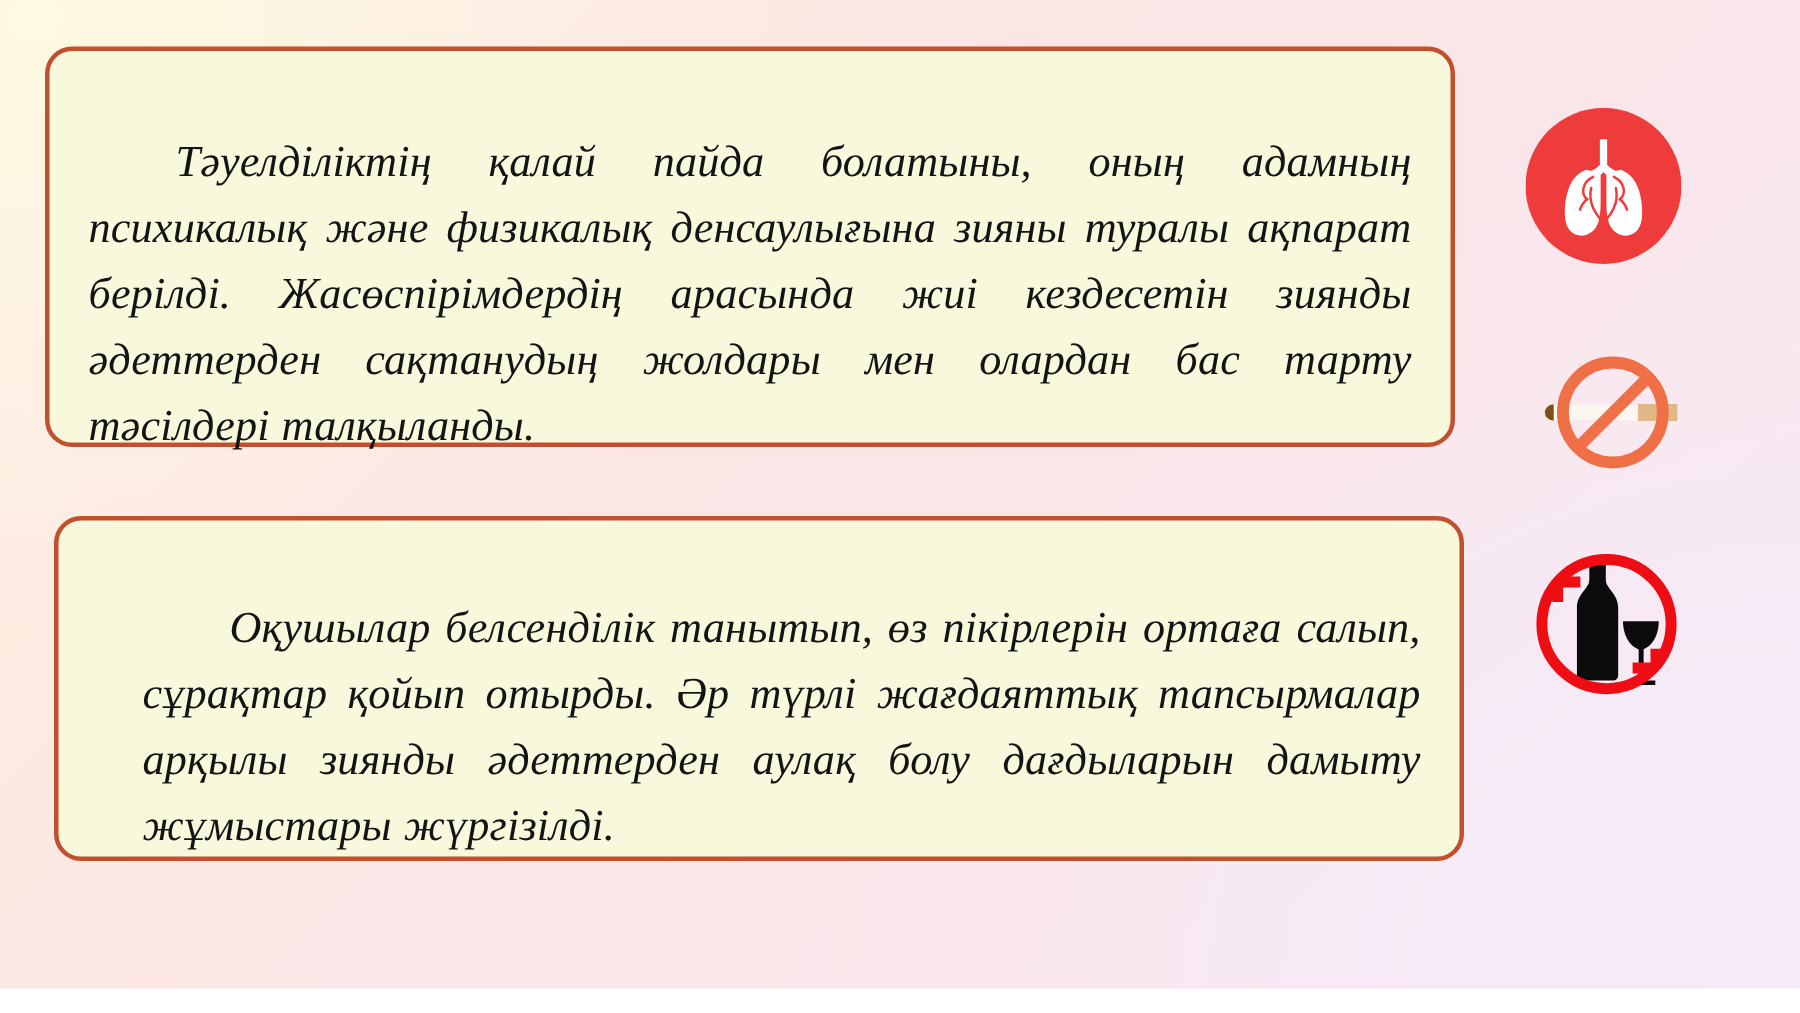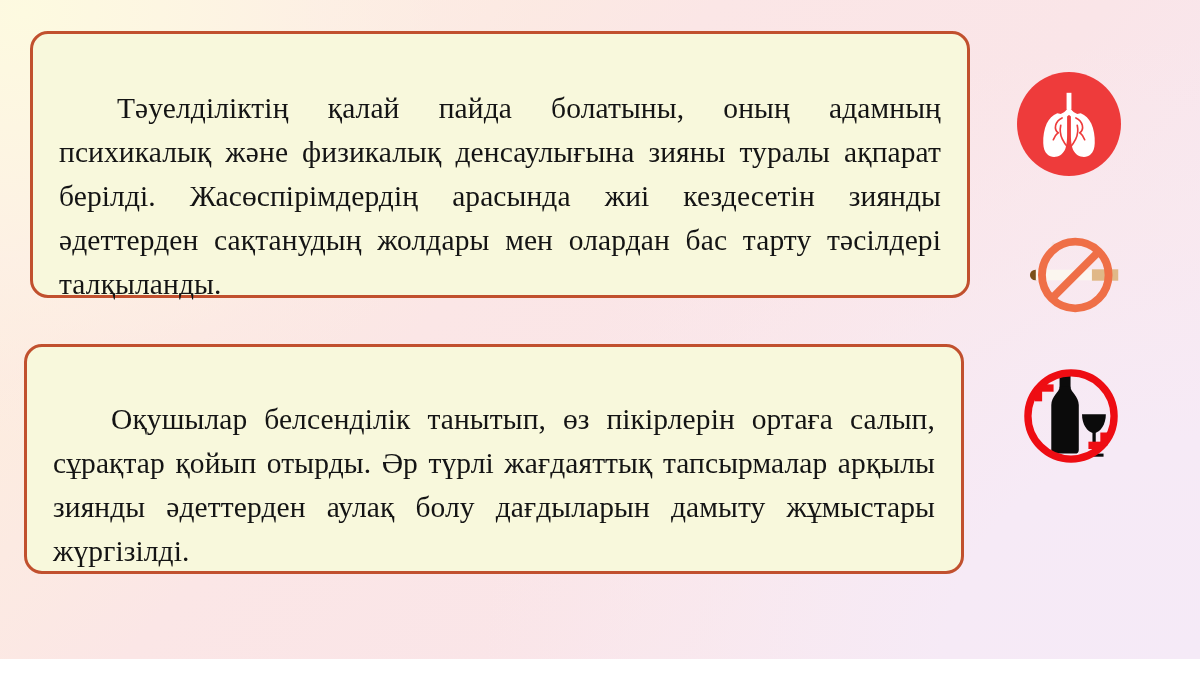--- a/index.html
+++ b/index.html
@@ -15,44 +15,46 @@
 
   #slide {
     position: relative;
     width: 1200px;
     height: 659px;
     background:
       radial-gradient(ellipse 620px 520px at 2% 2%, #fdfae0 0%, #fdf6e2 22%, rgba(253,240,230,0.75) 48%, rgba(252,234,234,0.25) 68%, rgba(252,234,234,0) 82%),
       radial-gradient(ellipse 900px 780px at 100% 100%, #f5eaf7 0%, #f6eaf6 28%, rgba(249,234,240,0.55) 55%, rgba(250,234,236,0) 80%),
       linear-gradient(132deg, #fdf8df 0%, #fdeede 16%, #fbe6e6 40%, #fae5e8 62%, #f7e7f1 84%, #f4e9f8 100%);
     box-sizing: border-box;
+    font-style: italic;
   }
 
   .text-card {
     position: absolute;
     background: #f8f8dc;
     border: 3px solid #c1502e;
     border-radius: 18px;
     box-sizing: border-box;
     display: flex;
     align-items: flex-start;
   }
 
   #card-top {
     left: 30px;
     top: 31px;
     width: 940px;
     height: 267px;
   }
 
   #card-bottom {
-    left: 24px;
+    left: 36px;
     top: 344px;
     width: 940px;
     height: 230px;
+    padding-left: 30px;
   }
 
   .card-text {
     width: 100%;
     padding: 22px 26px 0 26px;
     box-sizing: border-box;
     text-align: justify;
     text-indent: 58px;
     font-size: 29.5px;
     line-height: 44px;

